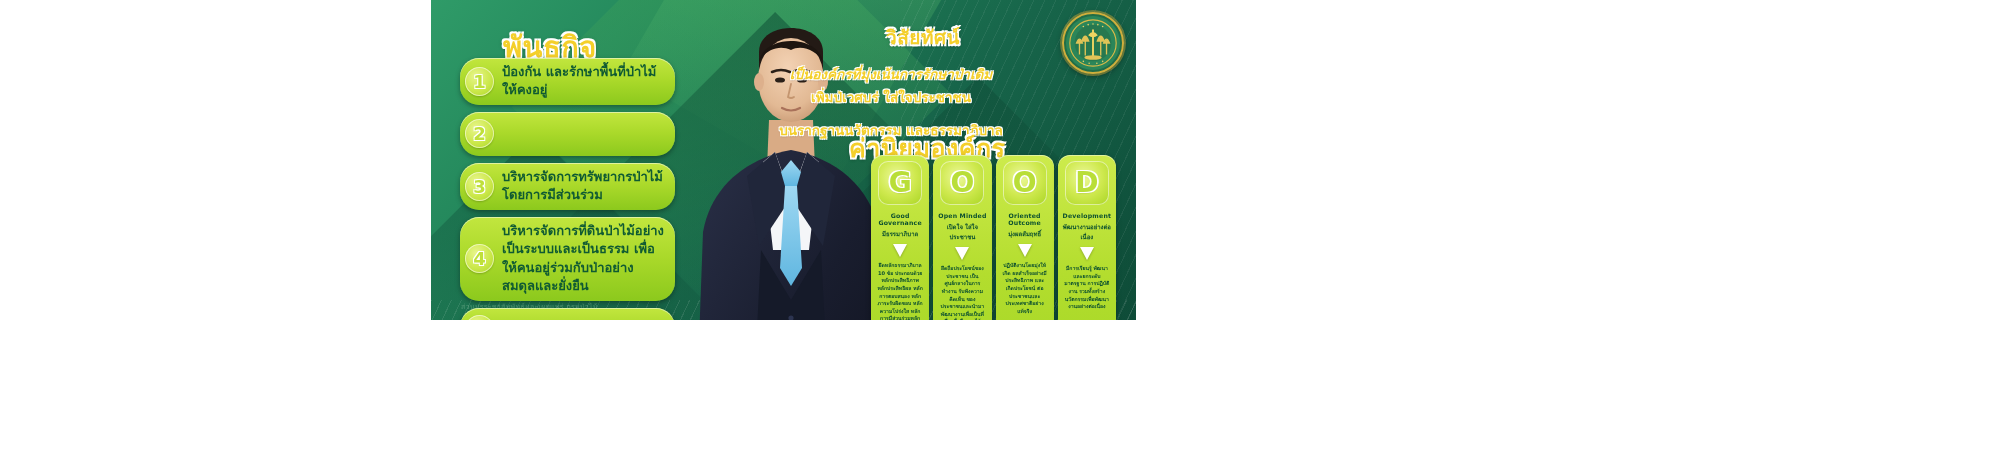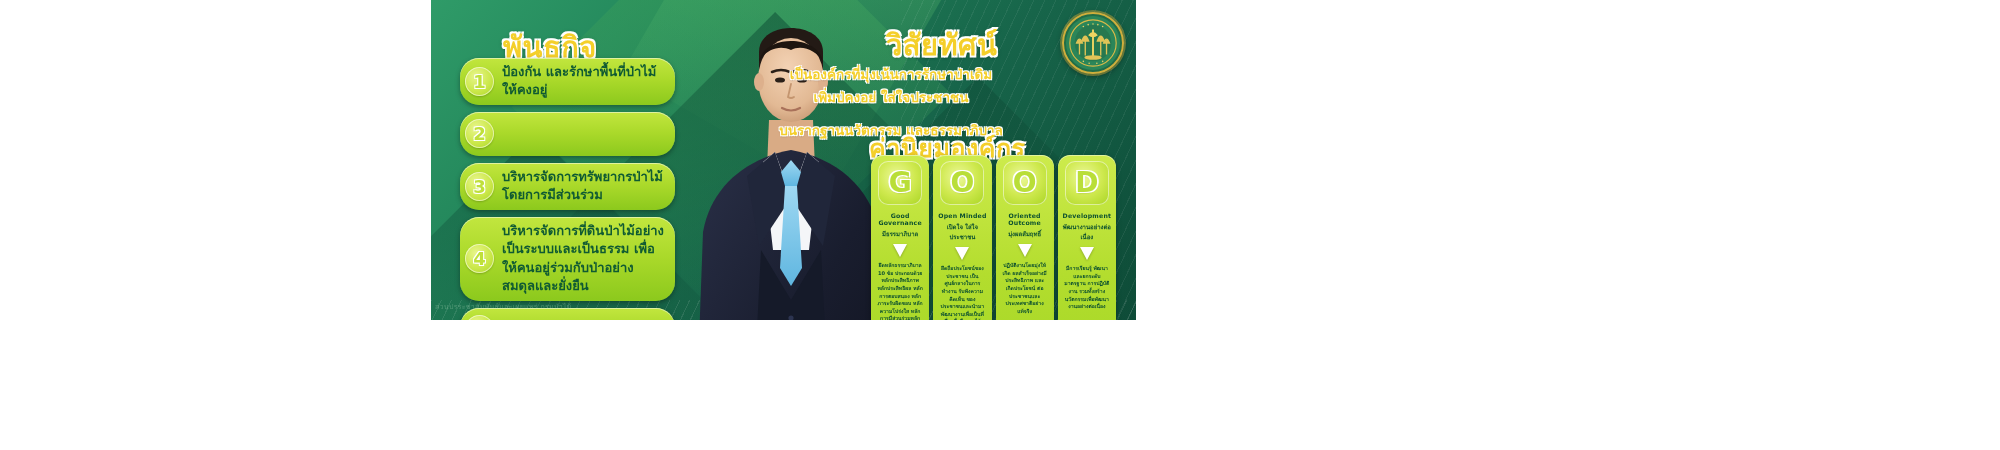--- a/index.html
+++ b/index.html
@@ -40,29 +40,29 @@
   .poster-heading{
     position:absolute;z-index:6;
     font-weight:700;color:#f4cf2a;
     text-shadow:
       -1.6px -1.6px 0 #fff, 1.6px -1.6px 0 #fff,
       -1.6px  1.6px 0 #fff, 1.6px  1.6px 0 #fff,
        0 0 5px rgba(0,0,0,.35), 0 2px 3px rgba(0,0,0,.4);
     white-space:nowrap;letter-spacing:.5px;
   }
   #mission-title{left:72px;top:24px;font-size:29px;}
-  #vision-title{left:455px;top:22px;font-size:29px;text-align:right;}
-  #values-title{left:438px;top:128px;font-size:25px;}
+  #vision-title{left:455px;top:22px;font-size:19px;text-align:right;}
+  #values-title{left:418px;top:128px;font-size:25px;}
 
   .vision-line{
     position:absolute;z-index:6;left:0;width:440px;text-align:center;
     color:#f4cf2a;font-size:13.5px;font-weight:700;white-space:nowrap;
     text-shadow:-1px -1px 0 #fff,1px -1px 0 #fff,-1px 1px 0 #fff,1px 1px 0 #fff,0 1px 2px rgba(0,0,0,.4);
   }
-  #vision-l1{top:63px;left:240px;}
+  #vision-l1{top:63px;left:240px;font-style:italic;}
   #vision-l2{top:86px;left:240px;}
   #vision-l3{top:119px;left:240px;}
 
   
   #emblem{
     position:absolute;z-index:7;right:12px;top:12px;width:58px;height:58px;border-radius:50%;
     background:radial-gradient(circle at 50% 50%,#2e8c5b 0%,#237049 62%,#1b5b3b 100%);
     border:2px solid #cfae3c;box-shadow:0 0 0 2px rgba(207,174,60,.45),0 2px 6px rgba(0,0,0,.45);
     display:flex;align-items:center;justify-content:center;overflow:hidden;
   }
@@ -115,21 +115,21 @@
   .good-arrow{
     width:0;height:0;margin:5px 0 5px;
     border-left:7px solid transparent;border-right:7px solid transparent;
     border-top:13px solid #ffffff;
     filter:drop-shadow(0 1px 1px rgba(0,0,0,.25));
   }
   .good-body{font-size:5.1px;line-height:1.5;color:#0d5130;font-weight:700;text-align:center;padding:0 3px;}
 
   
   #watermark{
-    position:absolute;z-index:6;left:4px;bottom:8px;
+    position:absolute;z-index:6;left:30px;bottom:8px;
     font-size:7px;color:rgba(190,225,195,.30);letter-spacing:.3px;white-space:nowrap;
   }
 </style>
 </head>
 <body>
 
 <div id="stage">
 
   <div id="poster">
 
@@ -222,21 +222,21 @@
       <div class="mission-item">
         <div class="mission-num">6</div>
       </div>
       <div class="mission-item">
         <div class="mission-num">7</div>
       </div>
     </div>
 
     <div id="vision-title" class="poster-heading">วิสัยทัศน์</div>
     <div id="vision-l1" class="vision-line">เป็นองค์กรที่มุ่งเน้นการรักษาป่าเดิม</div>
-    <div id="vision-l2" class="vision-line">เพิ่มป่คงอย่ ใส่ใจประชาชน</div>
+    <div id="vision-l2" class="vision-line">เพิ่มป่เวศบร่ ใส่ใจประชาชน</div>
     <div id="vision-l3" class="vision-line">บนรากฐานนวัตกรรม และธรรมาภิบาล</div>
 
     <div id="emblem">
       <svg viewBox="0 0 60 60" width="58" height="58" aria-hidden="true">
         <circle cx="30" cy="30" r="28" fill="#2b8659"></circle>
         <circle cx="30" cy="30" r="24" fill="none" stroke="#d8b948" stroke-width="1.2"></circle>
         <circle cx="30" cy="30" r="19" fill="#27784f"></circle>
 
         <path d="M16 42 L16 28 M13 30 q3 -8 6 0 Z" stroke="#e0c457" stroke-width="1.4" fill="#e0c457"></path>
         <path d="M22 43 L22 26 M18.5 28 q3.5 -10 7 0 Z" stroke="#e0c457" stroke-width="1.4" fill="#e0c457"></path>

